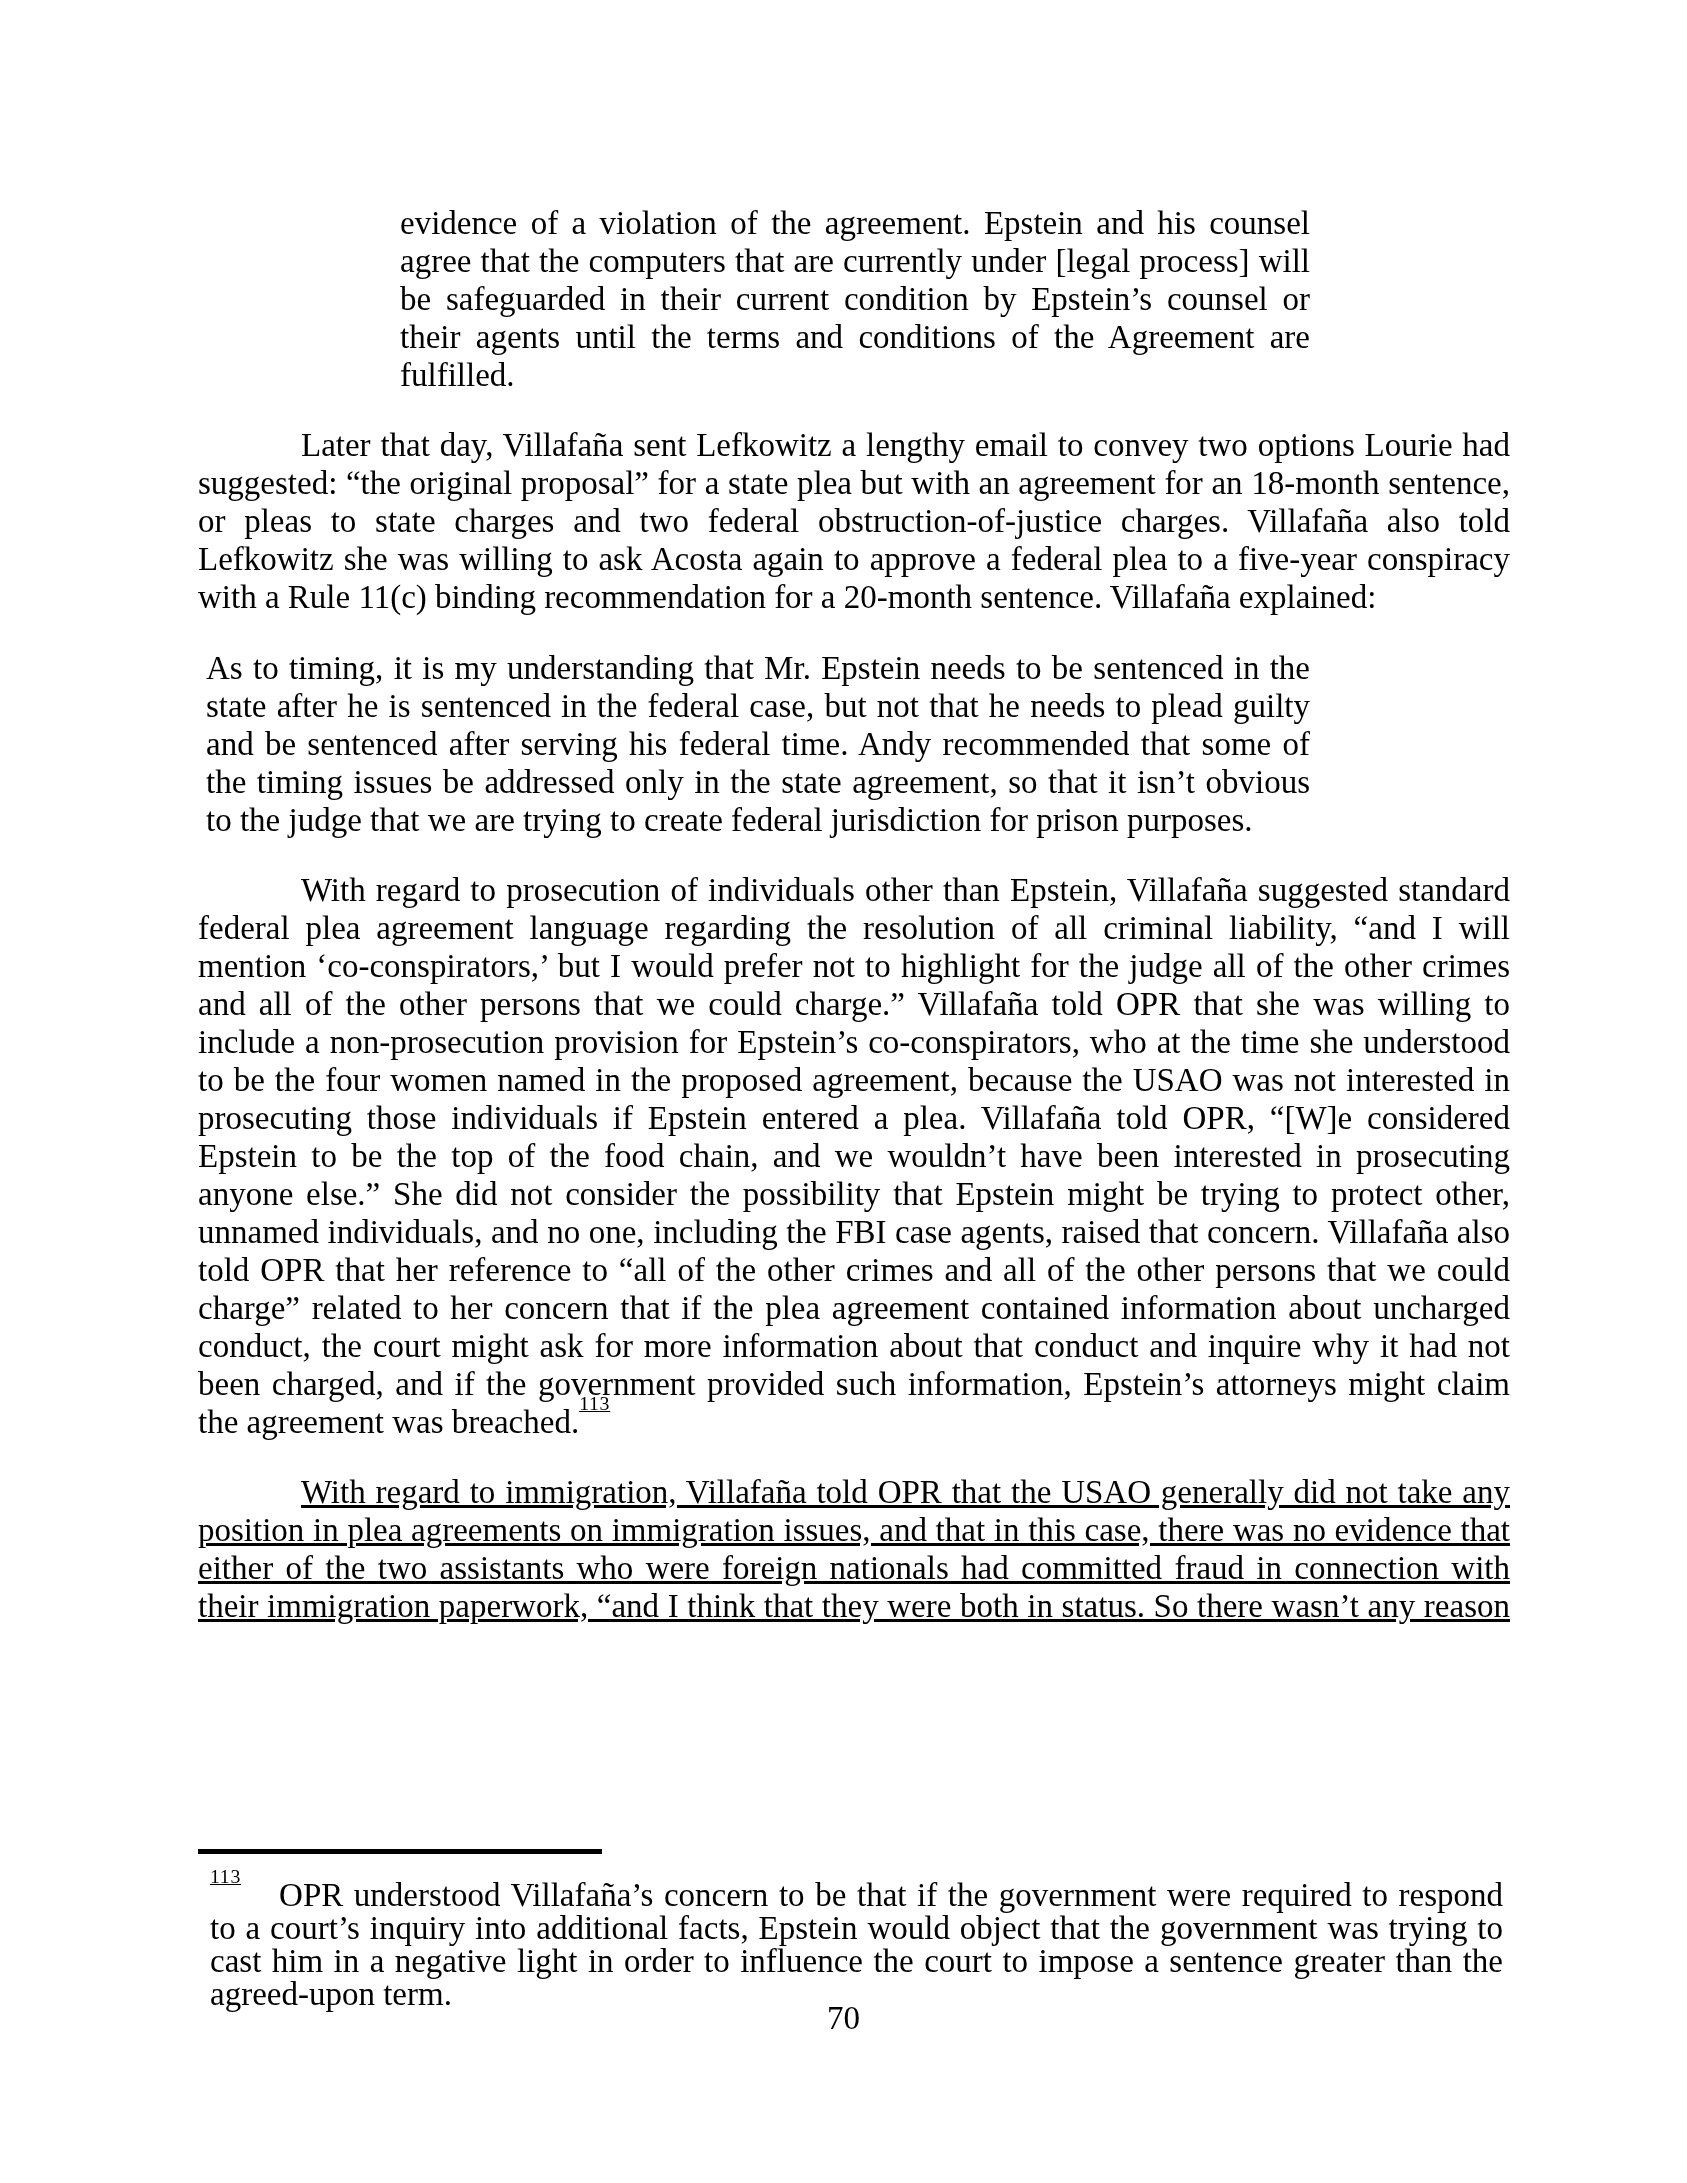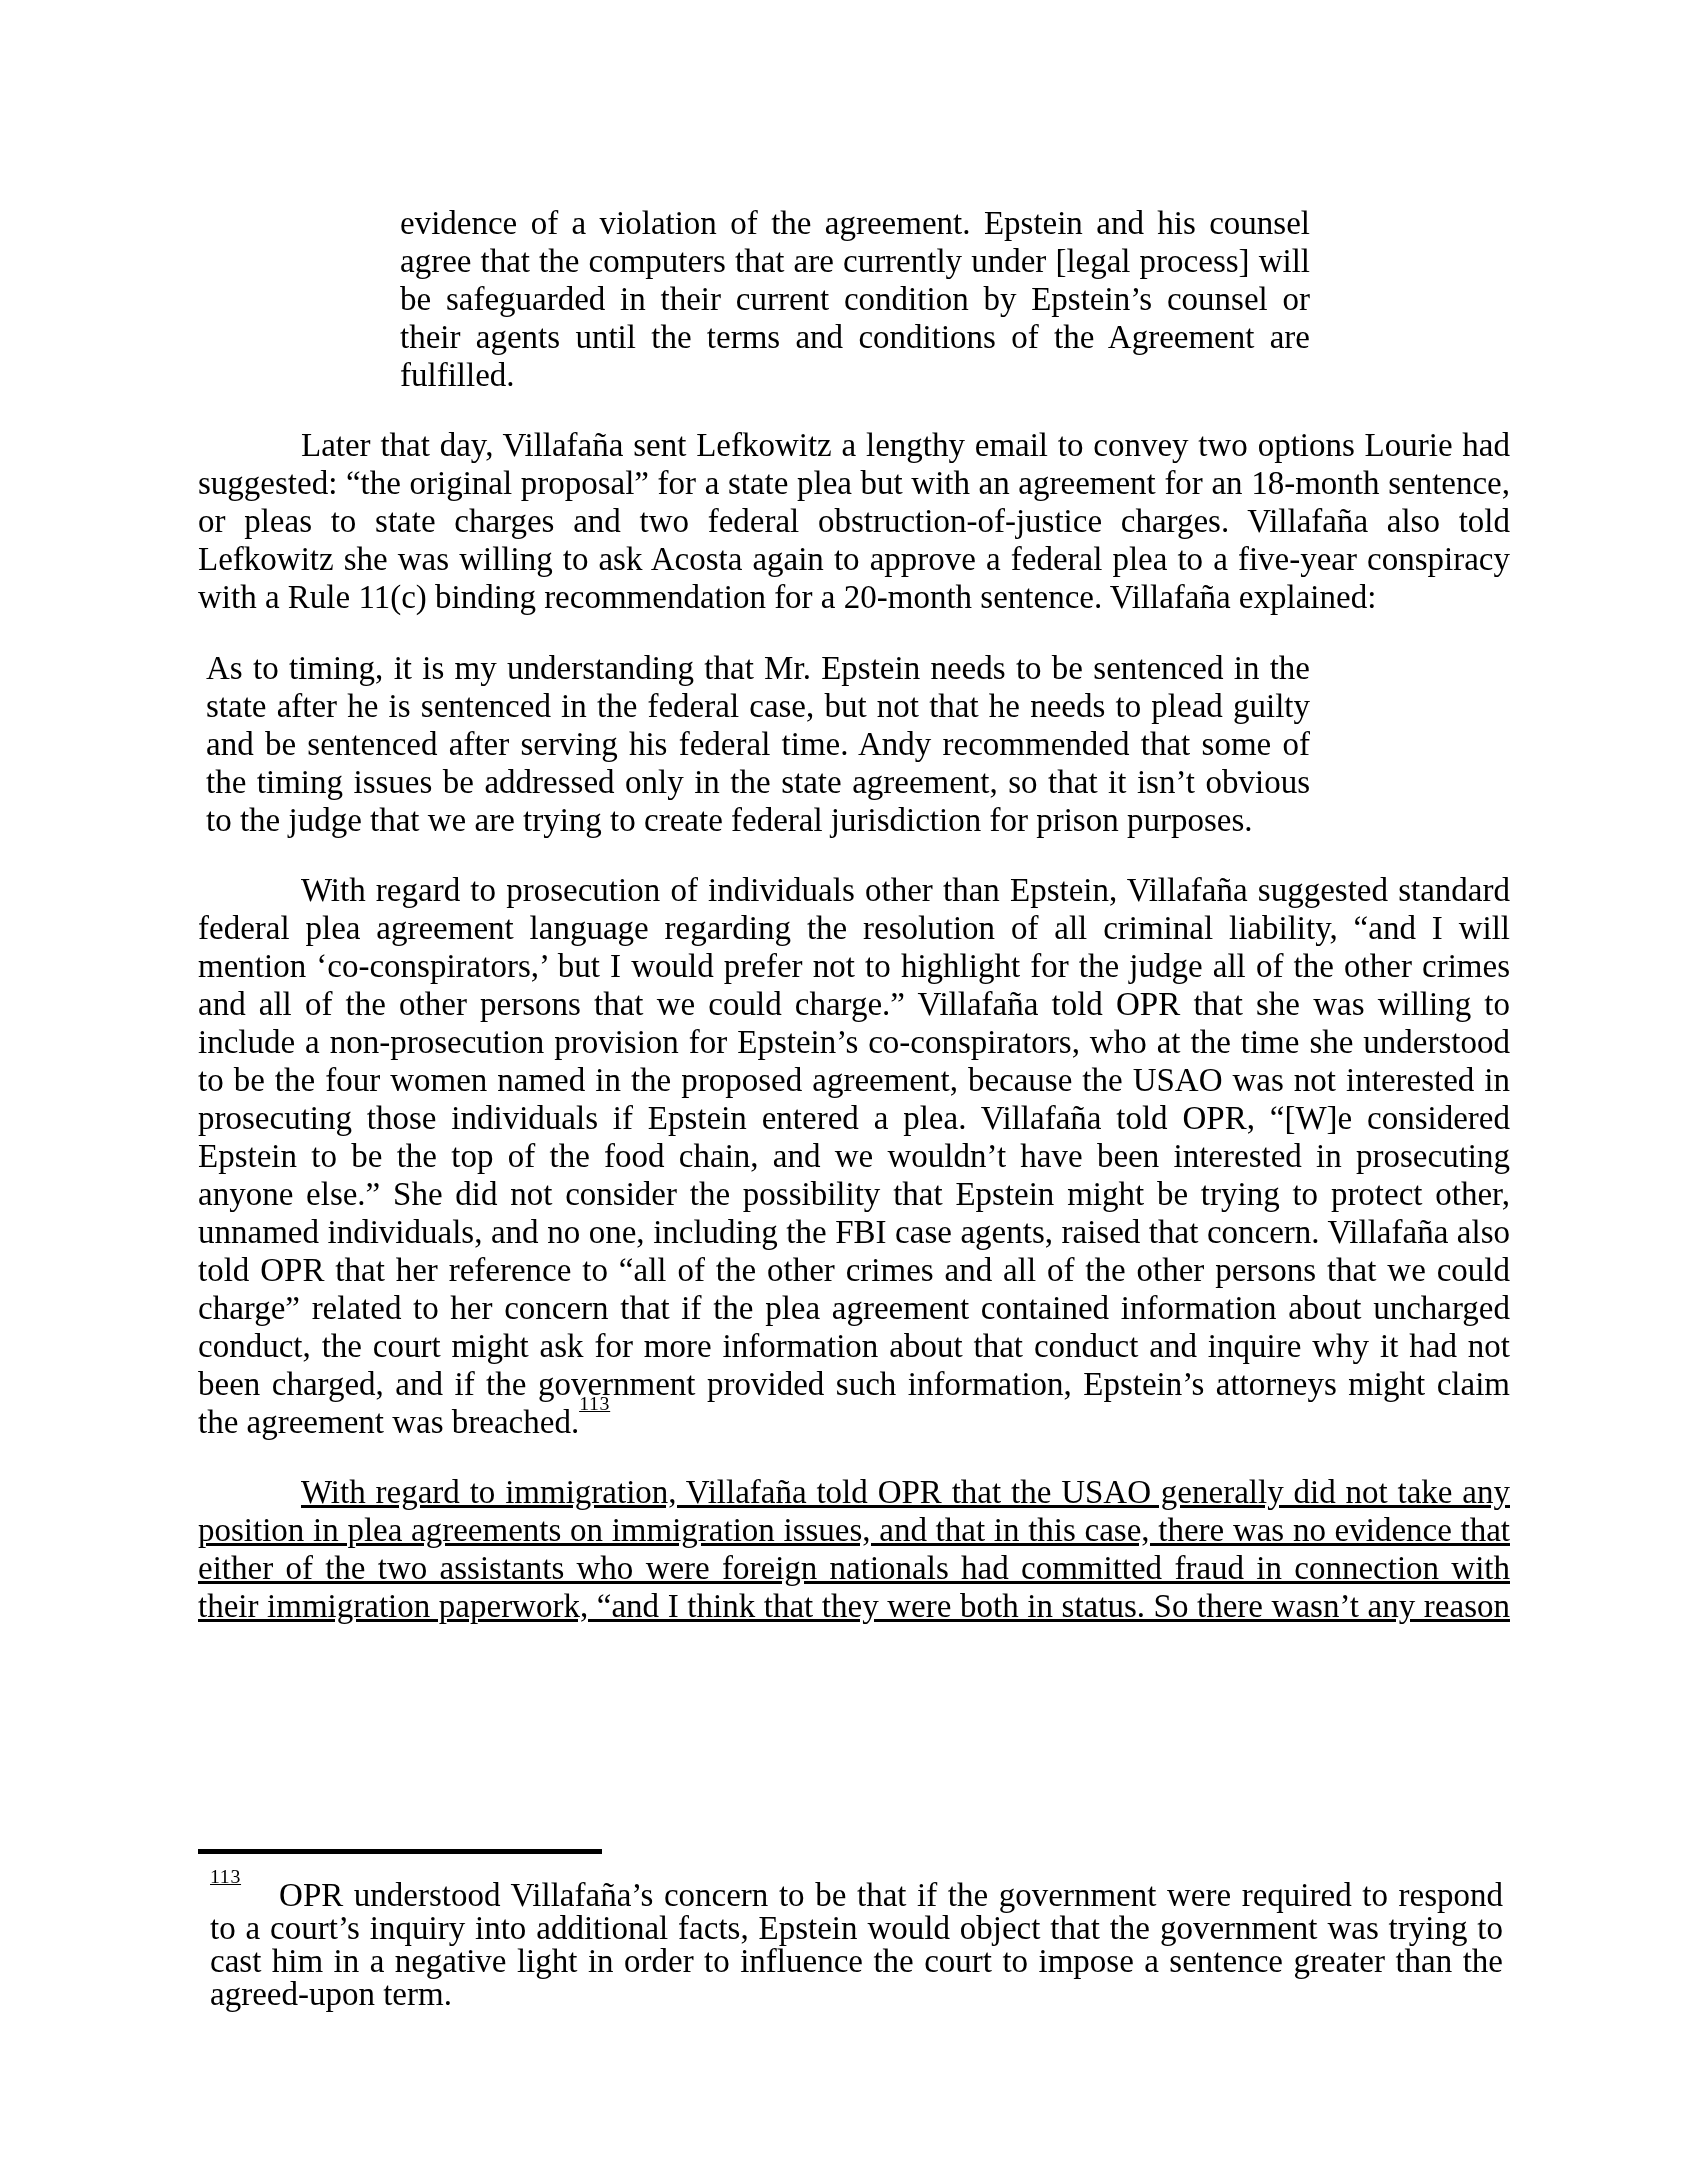--- a/index.html
+++ b/index.html
@@ -99,15 +99,16 @@
 
     <p class="para continued">With regard to immigration, Villafaña told OPR that the USAO generally did not take any position in plea agreements on immigration issues, and that in this case, there was no evidence that either of the two assistants who were foreign nationals had committed fraud in connection with their immigration paperwork, “and I think that they were both in status.  So there wasn’t any reason</p>
 
   </div>
 
   <div class="footnote-area">
     <div class="fn-rule"></div>
     <p class="footnote"><sup class="fn-ref">113</sup><span class="fn-tab"></span><span>OPR understood Villafaña’s concern to be that if the government were required to respond to a court’s inquiry into additional facts, Epstein would object that the government was trying to cast him in a negative light in order to influence the court to impose a sentence greater than the agreed-upon term.</span></p>
   </div>
 
+  <div class="page-number">70</div>
 
 </div>
 
 
 </body></html>

